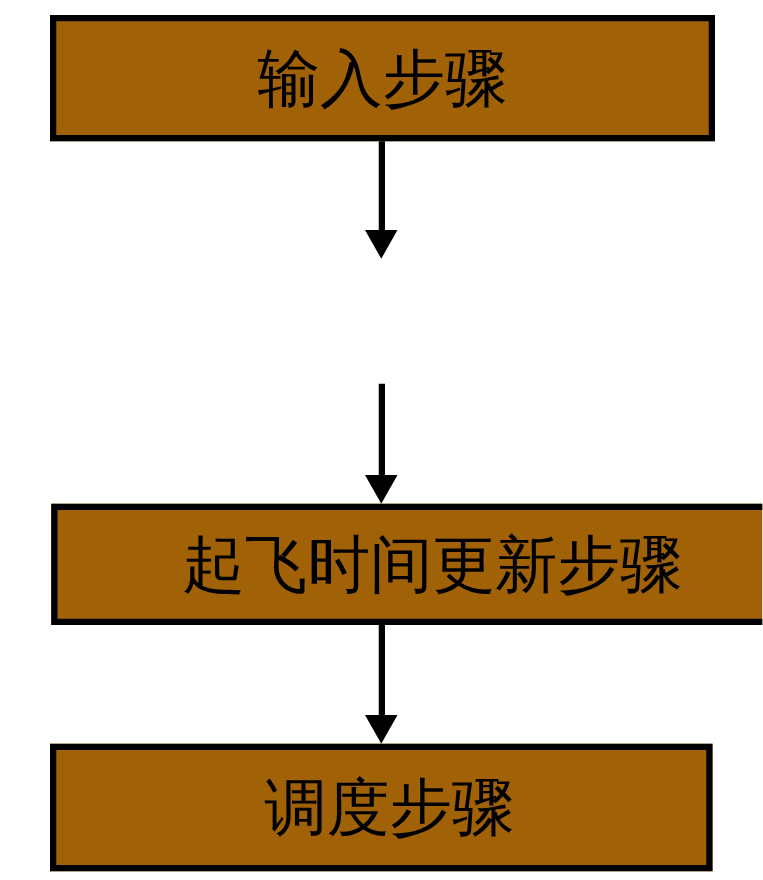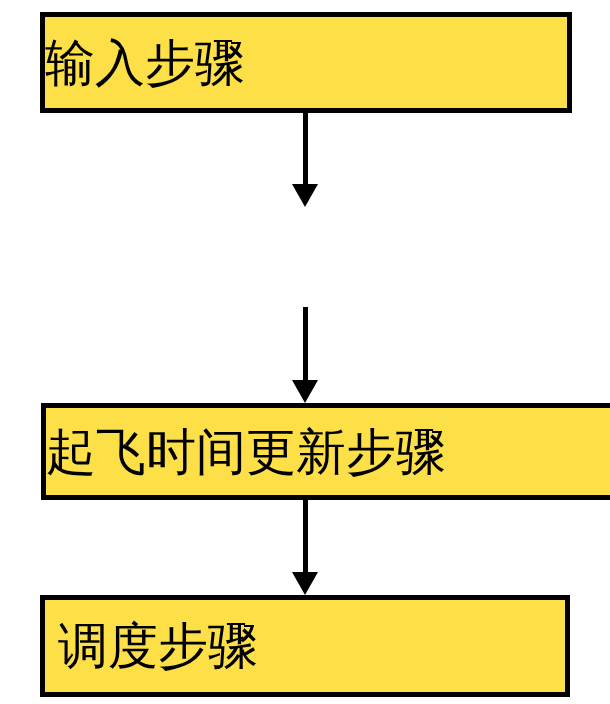--- a/index.html
+++ b/index.html
@@ -12,24 +12,24 @@
     width: 610px;
     height: 704px;
     background: #ffffff;
     font-family: "Liberation Serif", "DejaVu Serif", serif;
     overflow: hidden;
   }
   .node {
     position: absolute;
     box-sizing: border-box;
     border: 5px solid #000000;
-    background: #fde047;
+    background: #a16207;
     display: flex;
     align-items: center;
-    justify-content: flex-start;
+    justify-content: center;
     font-size: 50px;
     color: #000000;
     white-space: nowrap;
     line-height: 1;
   }
   .arrow {
     position: absolute;
     width: 26px;
     display: flex;
     flex-direction: column;

